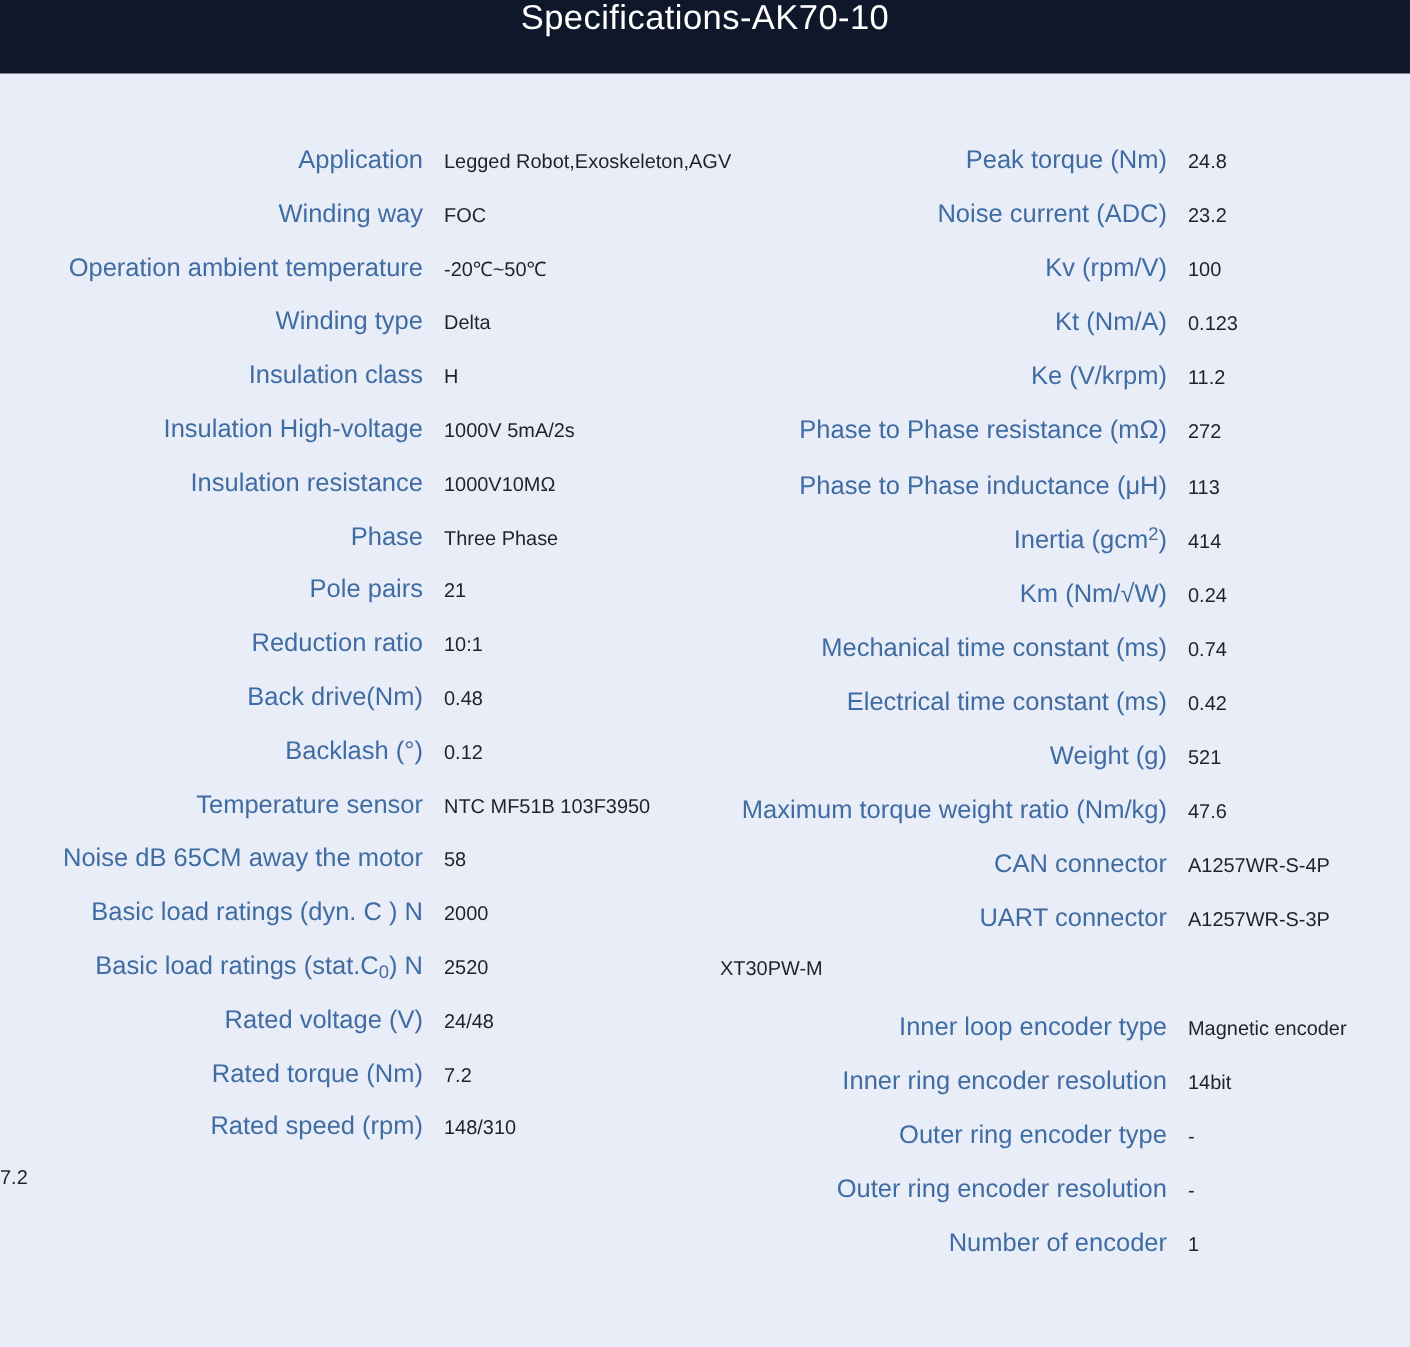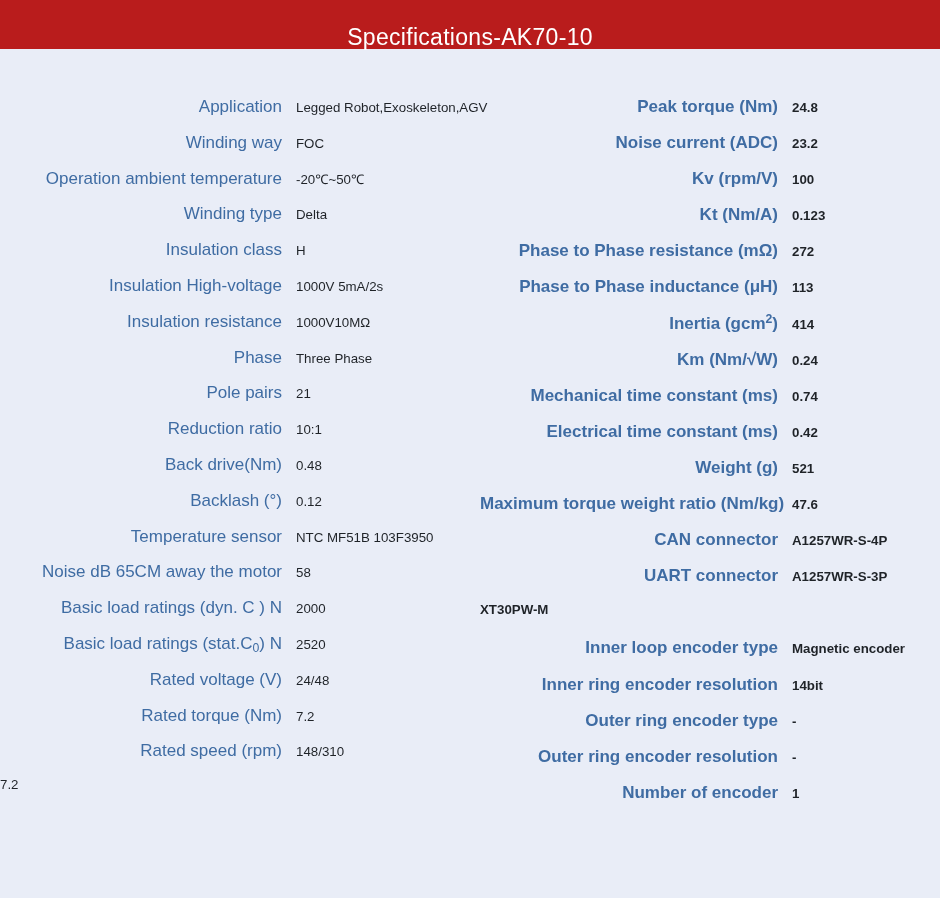--- a/index.html
+++ b/index.html
@@ -20,23 +20,23 @@
     width: 940px;
     height: 898px;
     background: #e9edf7;
     display: flex;
     flex-direction: column;
   }
 
   .title-bar {
     width: 100%;
     height: 49px;
-    background: #b91c1c;
-    display: flex;
-    align-items: flex-end;
+    background: #0f172a;
+    display: flex;
+    align-items: flex-start;
     justify-content: center;
     flex: 0 0 49px;
   }
   .title-text {
     color: #ffffff;
     font-size: 23px;
     font-weight: 400;
     letter-spacing: 0.3px;
     line-height: 1;
   }
@@ -54,21 +54,21 @@
   }
   .spec-col-left  { width: 480px; }
   .spec-col-right { width: 460px; }
 
   .spec-row {
     display: flex;
     flex-direction: row;
     align-items: baseline;
   }
   .spec-col-left  .spec-row { height: 35.8px; }
-  .spec-col-right .spec-row { height: 36.1px; font-weight: bold; }
+  .spec-col-right .spec-row { height: 36.1px; }
 
   .spec-label {
     text-align: right;
     color: #3f6ca3;
     font-size: 17px;
     line-height: 1.2;
     white-space: nowrap;
     padding-right: 14px;
   }
   .spec-col-left .spec-label  { width: 296px; }
@@ -193,20 +193,24 @@
         </div>
         <div class="spec-row">
           <div class="spec-label">Kv (rpm/V)</div>
           <div class="spec-value">100</div>
         </div>
         <div class="spec-row">
           <div class="spec-label">Kt (Nm/A)</div>
           <div class="spec-value">0.123</div>
         </div>
         <div class="spec-row">
+          <div class="spec-label">Ke (V/krpm)</div>
+          <div class="spec-value">11.2</div>
+        </div>
+        <div class="spec-row">
           <div class="spec-label">Phase to Phase resistance (mΩ)</div>
           <div class="spec-value">272</div>
         </div>
         <div class="spec-row">
           <div class="spec-label">Phase to Phase inductance (μH)</div>
           <div class="spec-value">113</div>
         </div>
         <div class="spec-row">
           <div class="spec-label">Inertia (gcm<sup>2</sup>)</div>
           <div class="spec-value">414</div>

